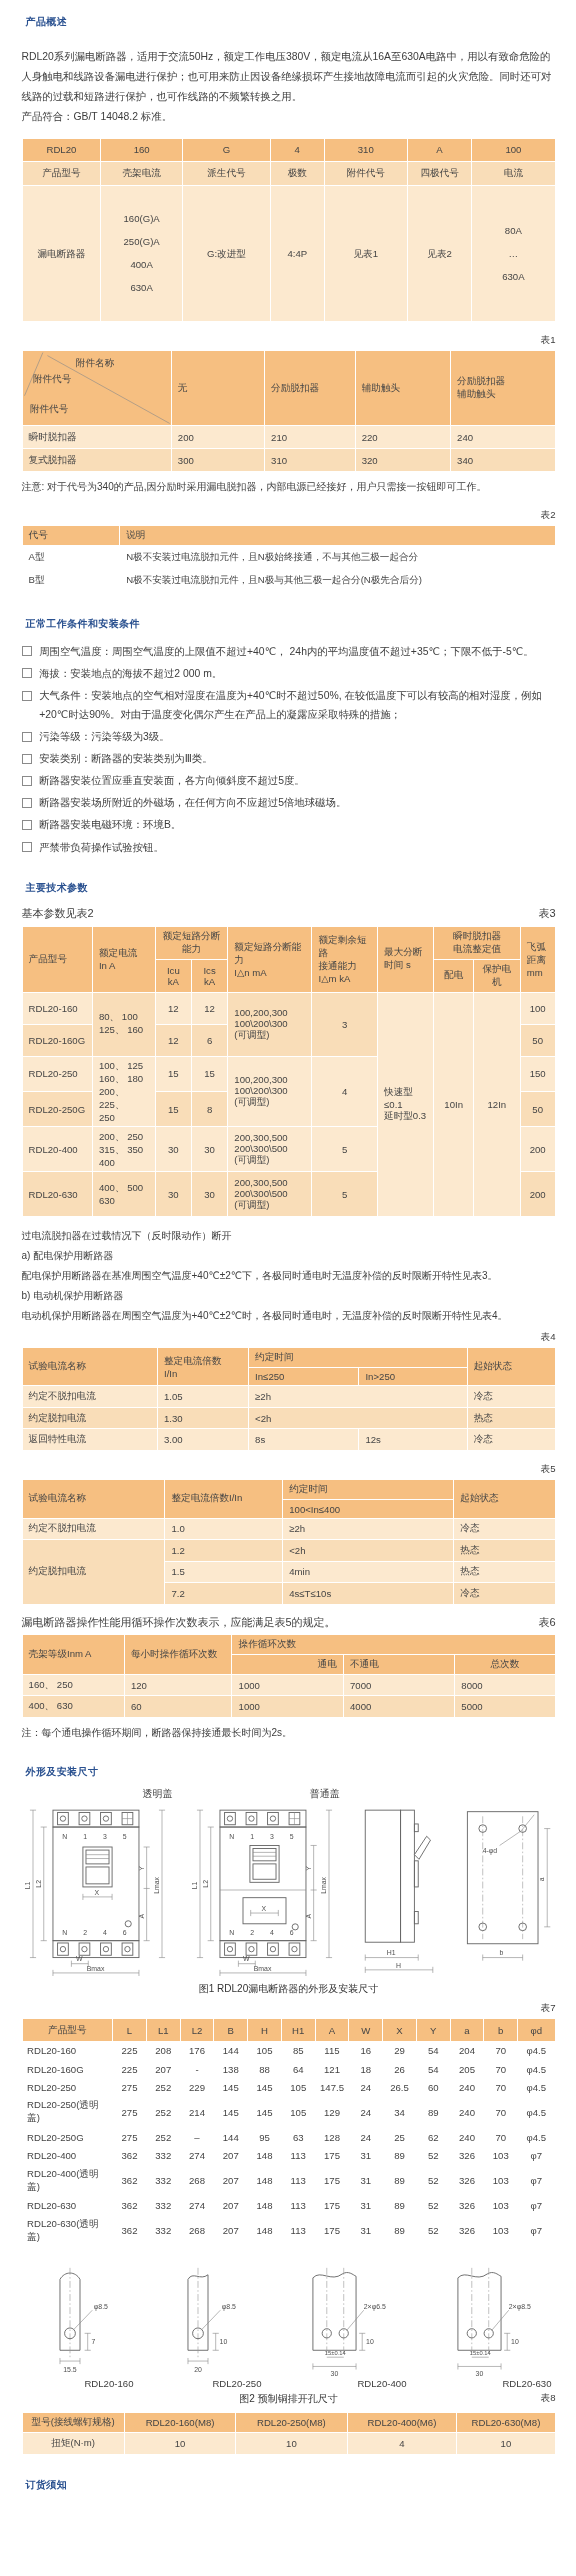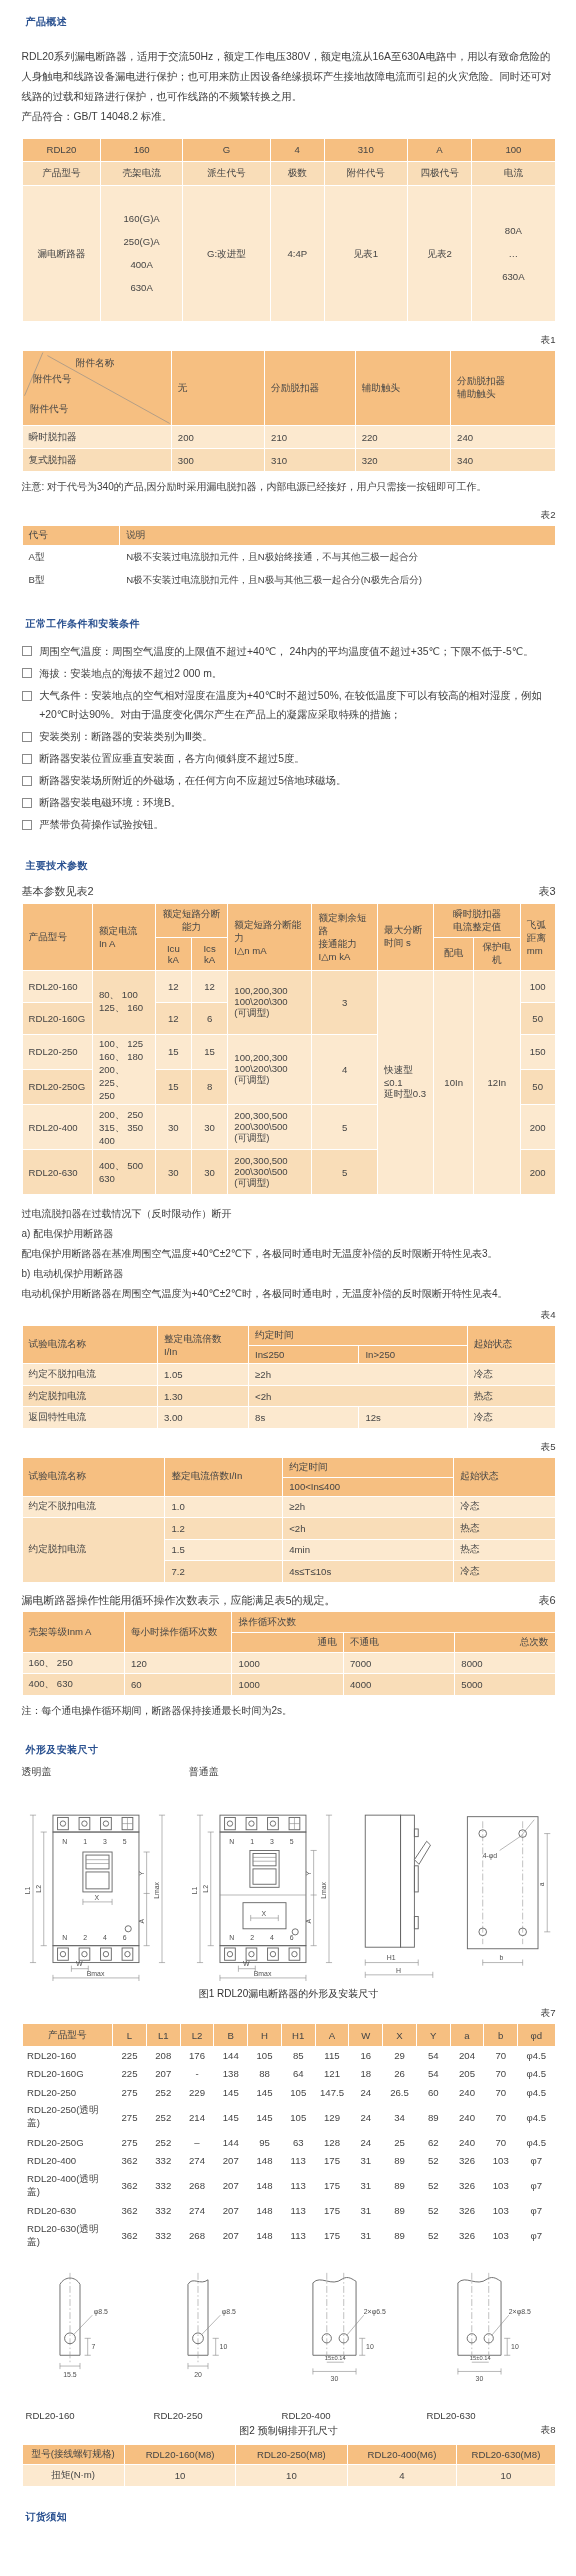--- a/index.html
+++ b/index.html
@@ -16,21 +16,21 @@
   .ctr{text-align:center;}
   .pre{white-space:pre-line;}
   .note{font-size:10px;line-height:18.4px;margin:6.1px 0 0;}
   .cond-item,.ord-item{display:flex;gap:7.7px;font-size:10.4px;line-height:19px;margin:3.1px 0;}
   .chk{flex:0 0 10px;width:10px;height:10px;border:1.2px solid #8a8a8a;margin-top:4.6px;box-sizing:border-box;}
   .intro-row{display:flex;justify-content:space-between;align-items:flex-end;font-size:11px;margin-top:10.8px;}
   .diag-cell{position:relative;height:74px;padding:0;}
   .diag-cell svg{position:absolute;left:0;top:0;width:100%;height:100%;}
   .diag-lb{position:absolute;font-size:9.6px;color:#454545;}
   .fig-row{display:flex;justify-content:space-between;align-items:flex-end;margin-top:7.7px;}
-  .fig-col{display:flex;flex-direction:column;align-items:flex-start;gap:27px;}
+  .fig-col{display:flex;flex-direction:column;align-items:flex-end;}
   .fig-lbl{font-size:10px;color:#3d3d3d;height:17px;}
   .caption{text-align:center;font-size:10px;color:#333;margin-top:6.1px;}
   .cap-row{position:relative;margin-top:3.1px;}
   .cap-tag{position:absolute;right:0;top:0;font-size:9.6px;}
   svg text{font-size:9px;fill:#4f4f4f;font-family:"Liberation Sans",sans-serif;}
   svg .sm{font-size:7.5px;}
   .ln{fill:none;stroke:#666;stroke-width:1.2;}
   .lnf{fill:#fff;stroke:#666;stroke-width:1.2;}
   .dim{stroke:#8a8a8a;stroke-width:.8;}
   .cl{stroke:#999;stroke-width:.8;stroke-dasharray:9 3 2 3;}
@@ -170,20 +170,24 @@
       <span class="chk"></span>
       <span>周围空气温度：周围空气温度的上限值不超过+40℃， 24h内的平均温度值不超过+35℃；下限不低于-5℃。</span>
     </div>
       <div class="cond-item">
       <span class="chk"></span>
       <span>海拔：安装地点的海拔不超过2 000 m。</span>
     </div>
       <div class="cond-item">
       <span class="chk"></span>
       <span>大气条件：安装地点的空气相对湿度在温度为+40℃时不超过50%, 在较低温度下可以有较高的相对湿度，例如+20℃时达90%。对由于温度变化偶尔产生在产品上的凝露应采取特殊的措施；</span>
+    </div>
+      <div class="cond-item">
+      <span class="chk"></span>
+      <span>污染等级：污染等级为3级。</span>
     </div>
       <div class="cond-item">
       <span class="chk"></span>
       <span>安装类别：断路器的安装类别为Ⅲ类。</span>
     </div>
       <div class="cond-item">
       <span class="chk"></span>
       <span>断路器安装位置应垂直安装面，各方向倾斜度不超过5度。</span>
     </div>
       <div class="cond-item">
@@ -420,21 +424,21 @@
       </colgroup>
     <tbody>
         <tr>
       <th class="hd" rowspan="2" style="text-align:left;">壳架等级Inm  A</th>
       <th class="hd" rowspan="2" style="text-align:left;">每小时操作循环次数</th>
       <th class="hd" colspan="3" style="text-align:left;">操作循环次数</th>
     </tr>
     <tr>
       <th class="hd" style="text-align:right;">通电</th>
       <th class="hd" style="text-align:left;">不通电</th>
-      <th class="hd" style="text-align:right;">总次数</th>
+      <th class="hd" style="text-align:center;">总次数</th>
     </tr>
     <tr style="height:21.5px;">
       <td class="c1">160、 250</td>
       <td class="c1">120</td>
       <td class="c1">1000</td>
       <td class="c1">7000</td>
       <td class="c1">8000</td>
     </tr>
     <tr style="height:21.5px;">
       <td class="c2">400、 630</td>

